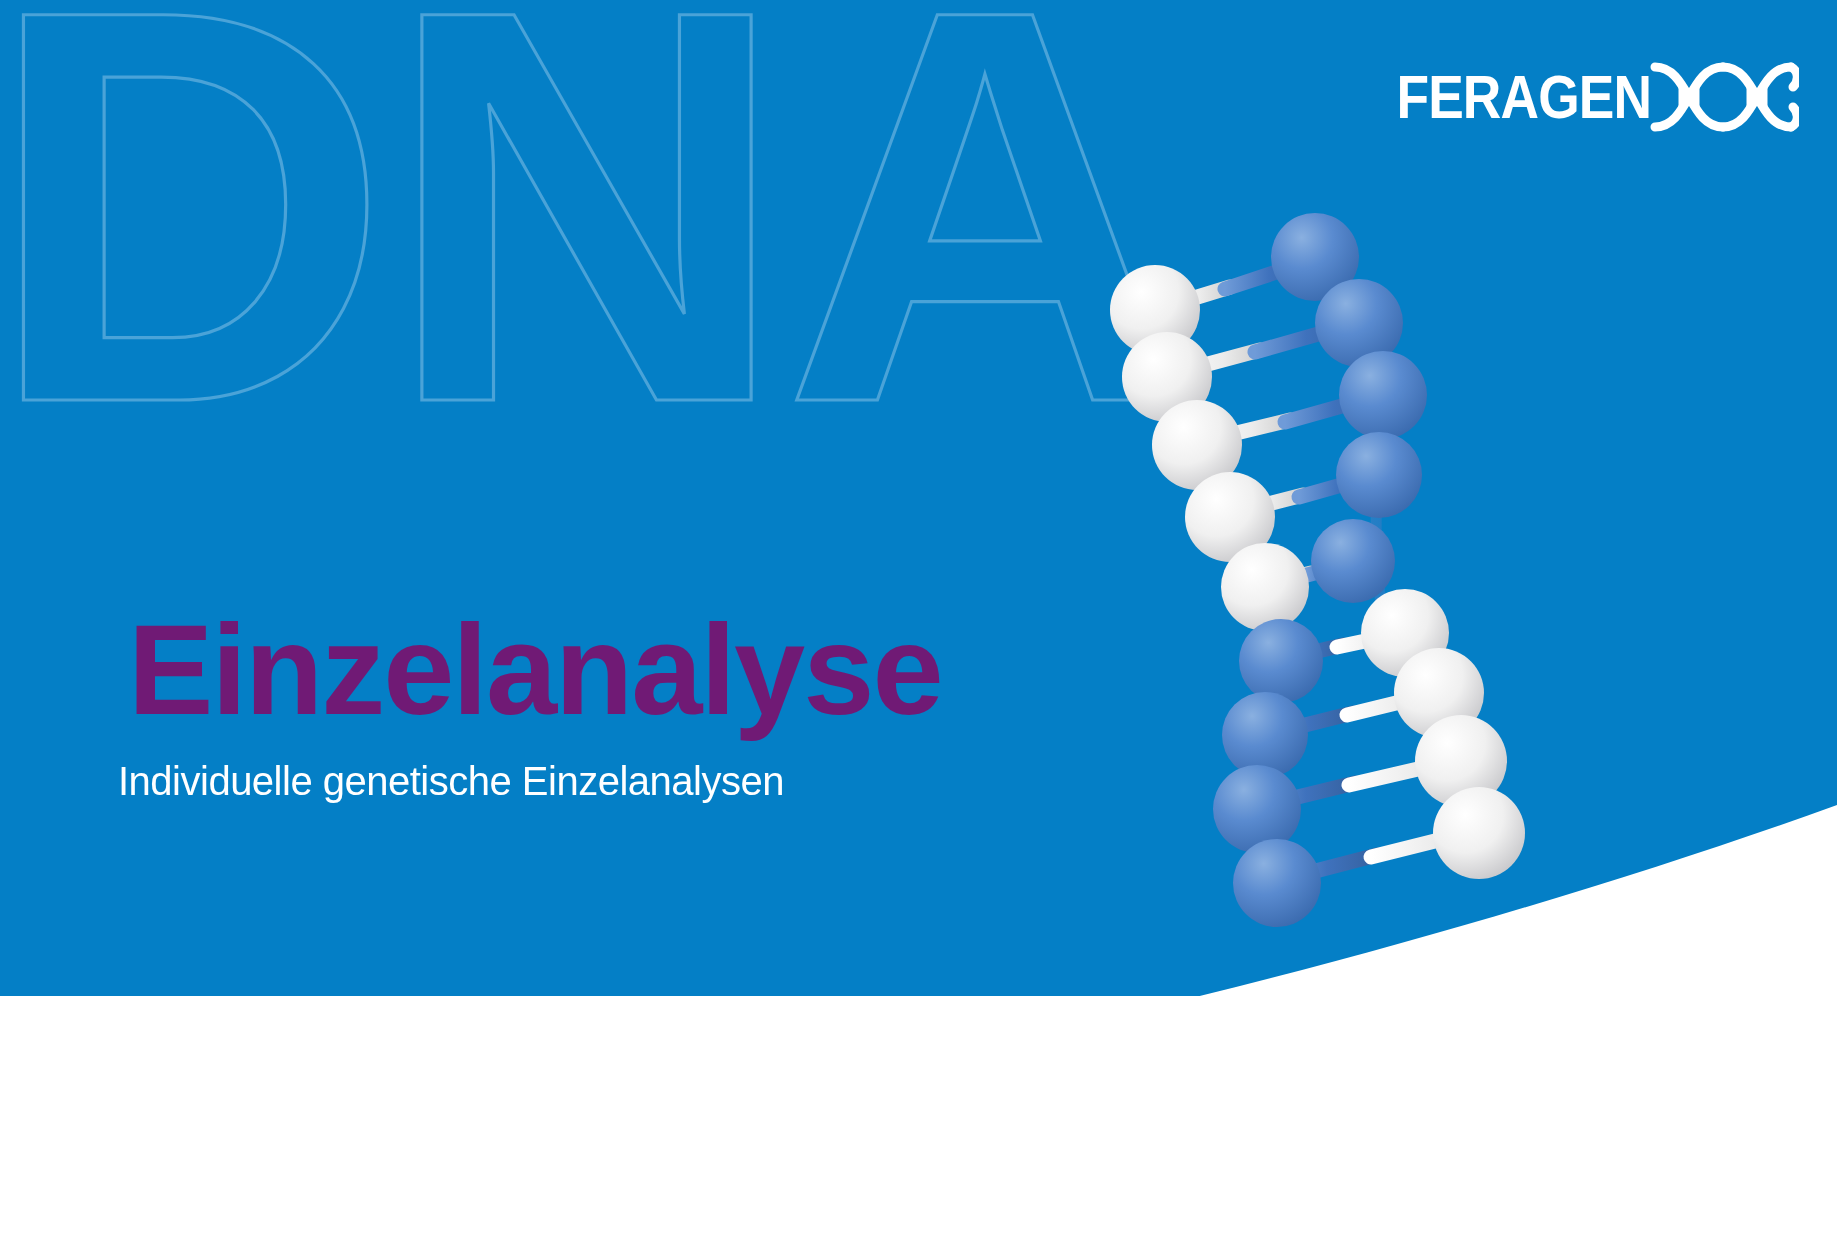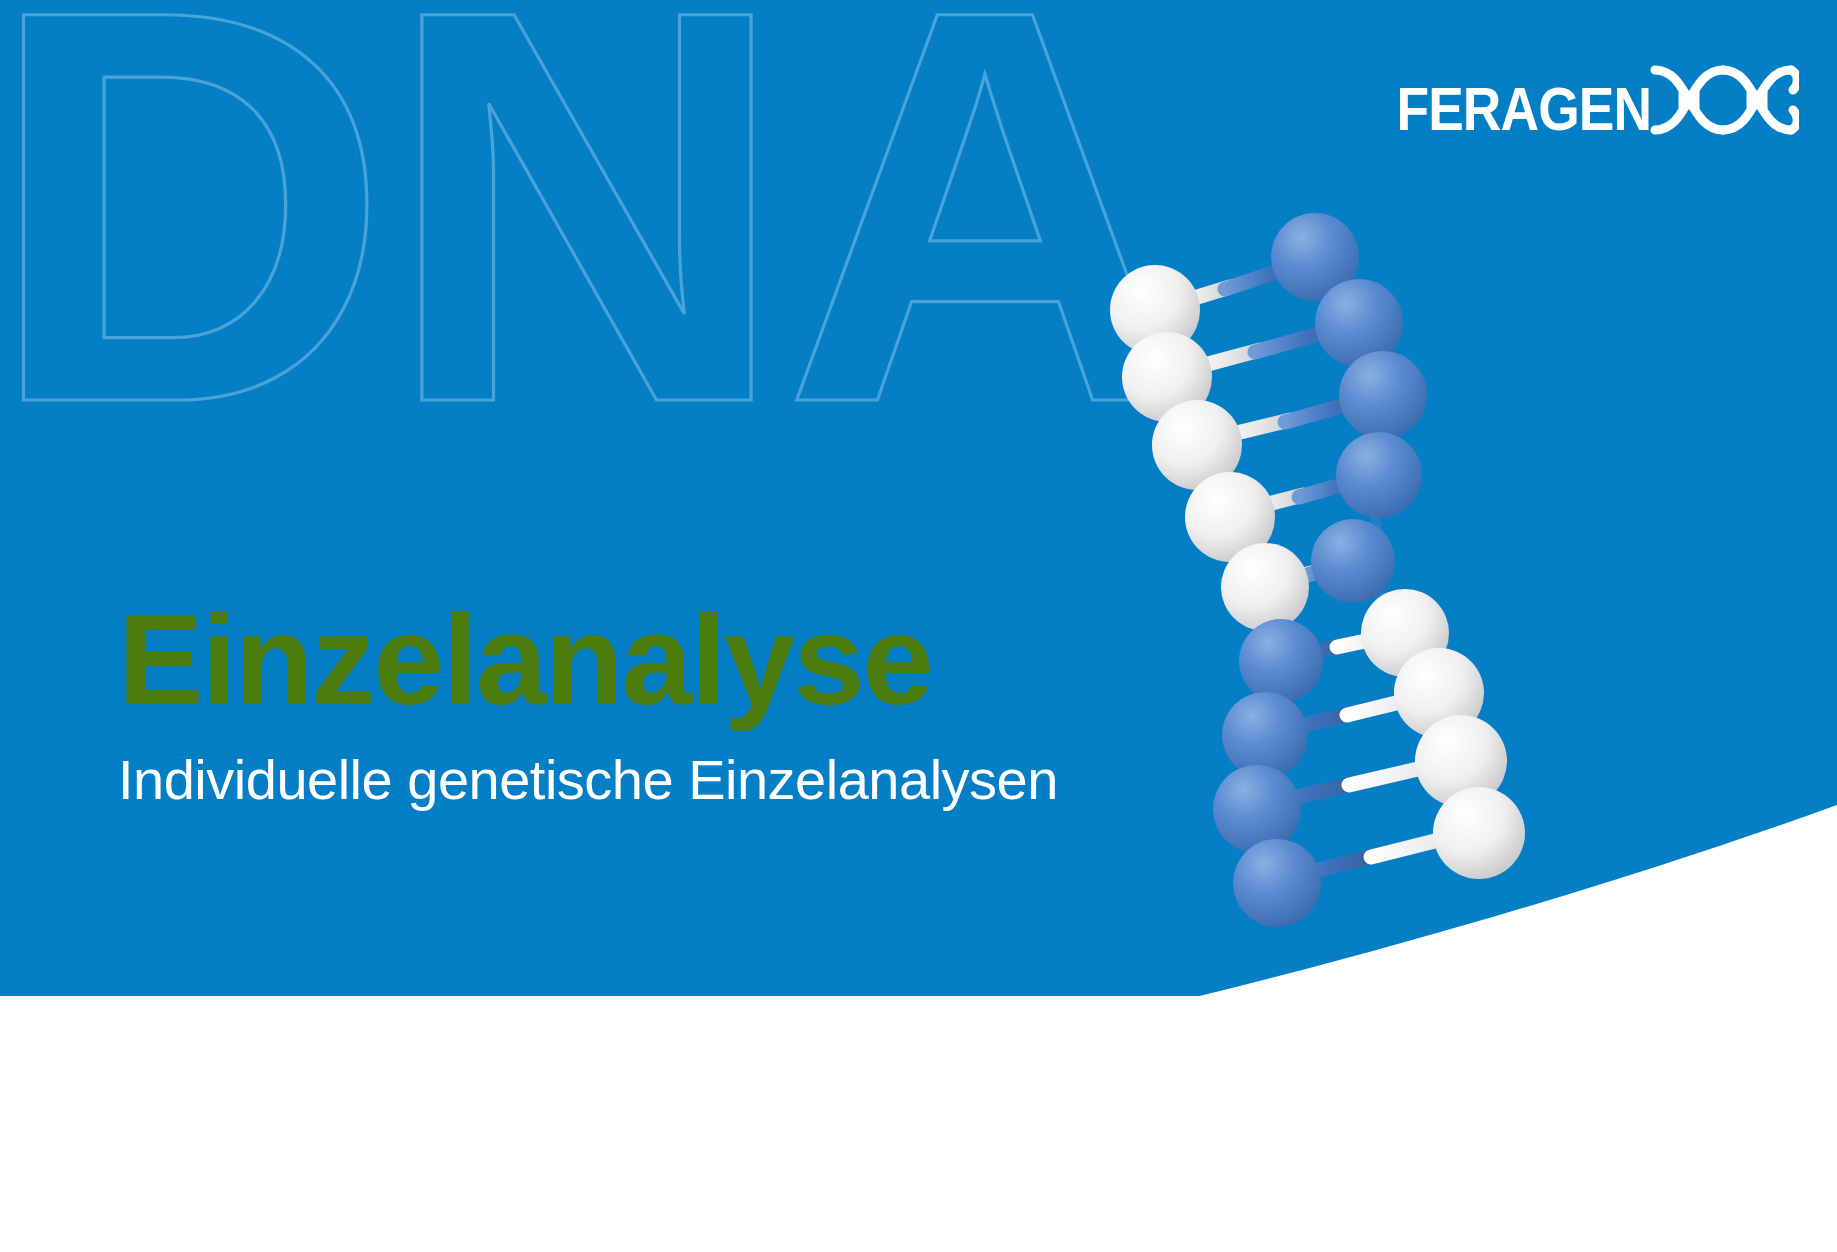--- a/index.html
+++ b/index.html
@@ -35,21 +35,21 @@
     height: 460px;
     pointer-events: none;
   }
 
   
   .logo {
     position: absolute;
     right: 38px;
     top: 54px;
     display: flex;
-    align-items: flex-end;
+    align-items: center;
     height: 86px;
   }
   .logo-word {
     color: #ffffff;
     font-family: "Liberation Sans", sans-serif;
     font-weight: 700;
     font-size: 62px;
     letter-spacing: -1px;
     line-height: 1;
     transform: scaleX(0.86);
@@ -62,34 +62,34 @@
   }
 
   
   .headline-block {
     position: absolute;
     left: 118px;
     top: 595px;
     width: 1050px;
   }
   .headline {
-    color: #4d7c0f;
+    color: #701a75;
     font-family: "Liberation Sans", sans-serif;
     font-weight: 700;
     font-size: 128px;
     line-height: 1.02;
-    margin: 0;
+    margin: 10px;
     letter-spacing: -2px;
     white-space: nowrap;
   }
   .subheadline {
     color: #ffffff;
     font-family: "Liberation Sans", sans-serif;
     font-weight: 400;
-    font-size: 56px;
+    font-size: 40px;
     line-height: 1.15;
     margin: 22px 0 0 0;
     letter-spacing: -0.5px;
     white-space: nowrap;
   }
 
   
   .dna-model {
     position: absolute;
     left: 1085px;

